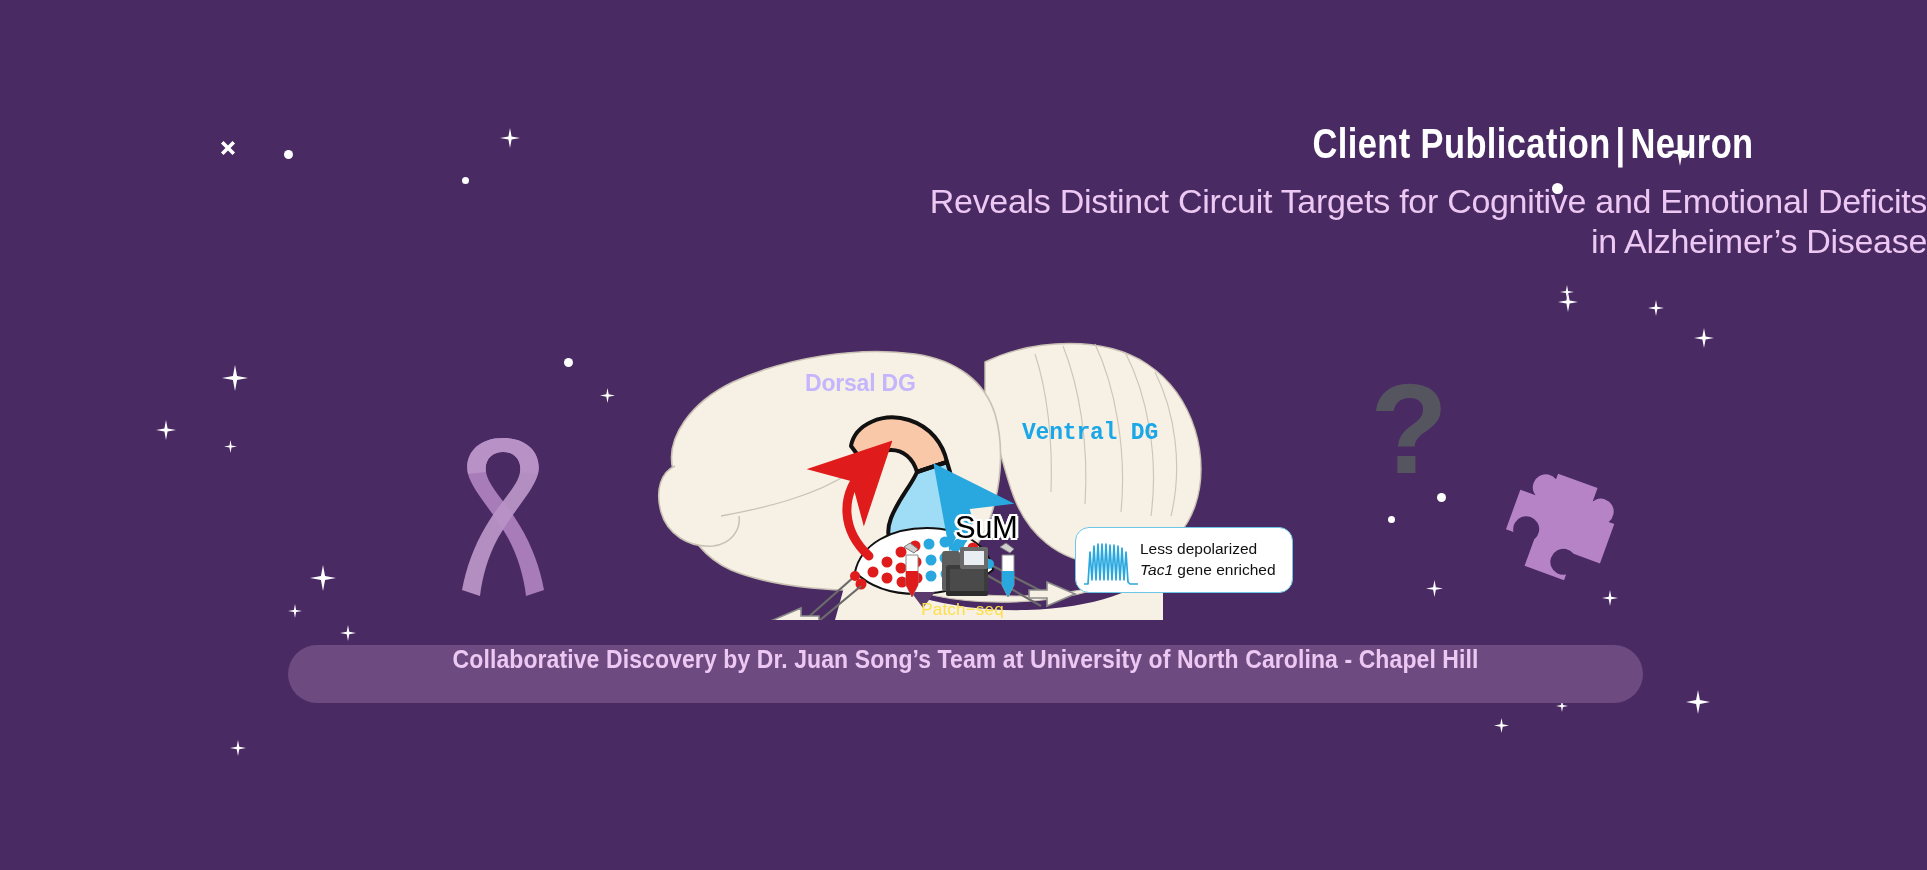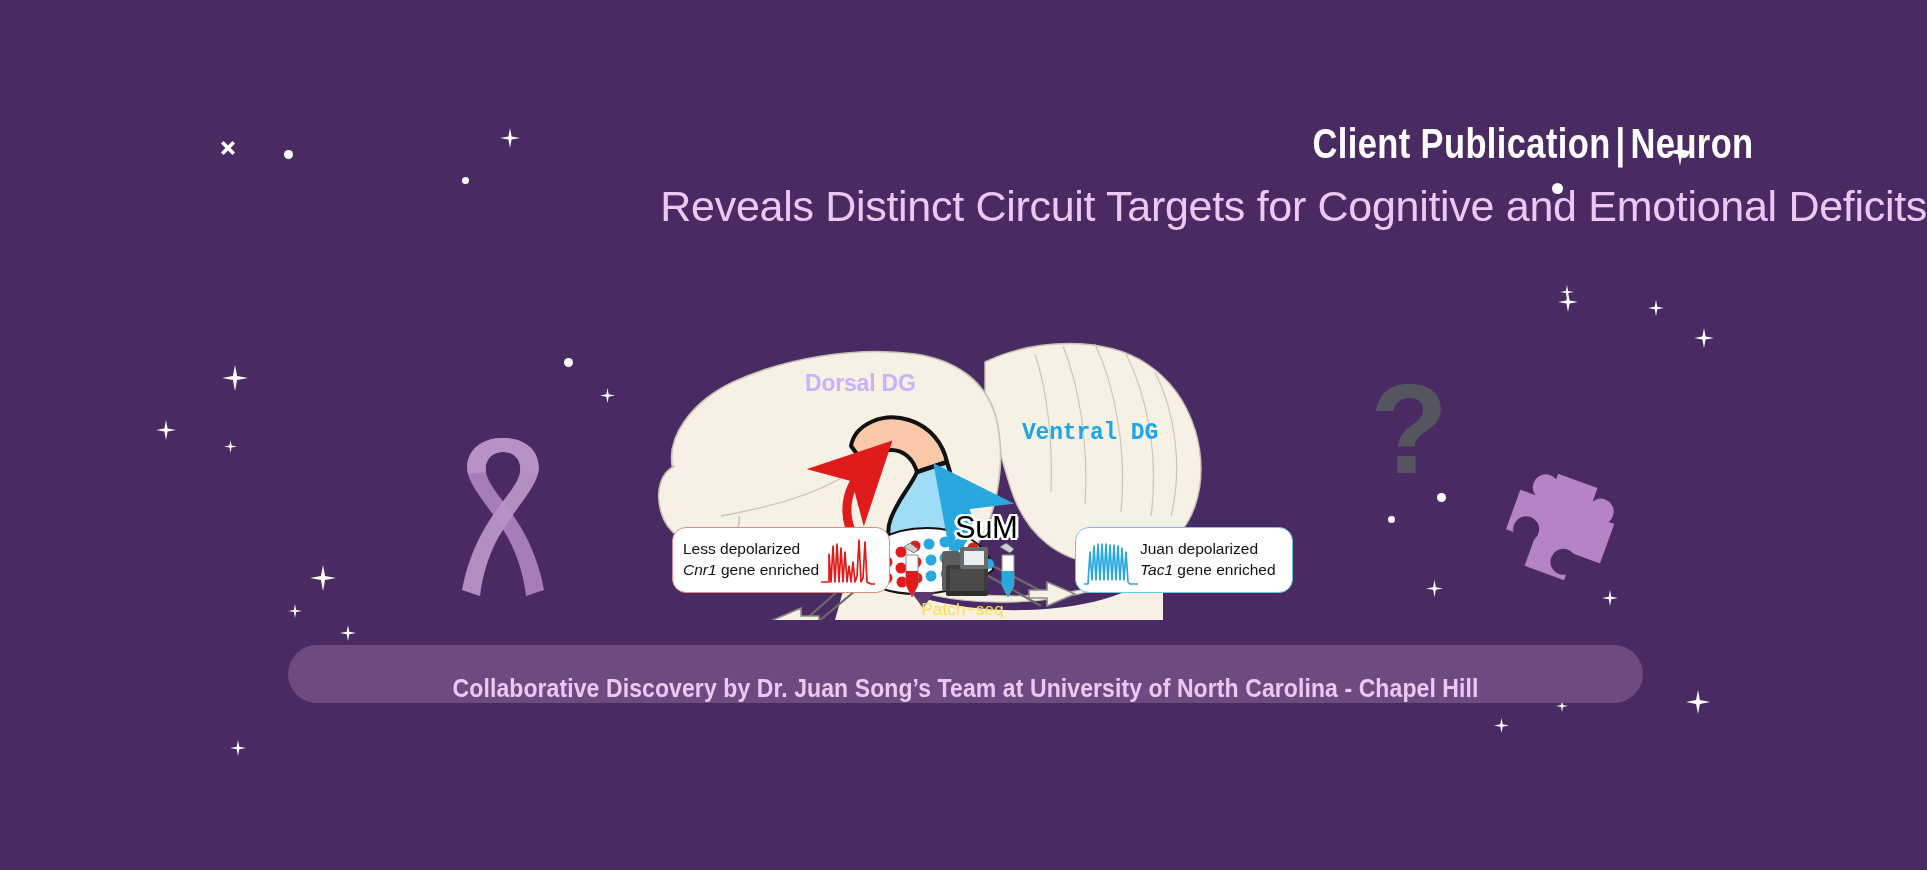--- a/index.html
+++ b/index.html
@@ -79,21 +79,21 @@
     line-height: 1.12;
     transform: scaleX(0.82);
     white-space: nowrap;
   }
   .kicker .bar {
     font-weight: bold;
     padding: 0 6px;
   }
   .subtitle {
     color: #ecc8f2;
-    font-size: 43px;
+    font-size: 34px;
     font-weight: normal;
     line-height: 1.18;
     margin-top: 14px;
     letter-spacing: -0.3px;
   }
   .subtitle .l2 { display: block; }
   
   .figure {
     position: absolute;
     left: 655px;
@@ -190,21 +190,21 @@
   
   .banner {
     position: absolute;
     left: 288px;
     top: 645px;
     width: 1355px;
     height: 58px;
     background: #6d4a80;
     border-radius: 29px;
     display: flex;
-    align-items: flex-end;
+    align-items: flex-start;
     justify-content: center;
   }
   .banner-text {
     color: #ecc8f2;
     font-size: 25px;
     font-weight: bold;
     letter-spacing: 0.1px;
     transform: scaleX(0.92);
     white-space: nowrap;
   }
@@ -259,20 +259,21 @@
       </g>
     </svg>
   </div>
 
   <div class="head-block">
     <div class="kicker">
       <span>Client Publication</span><span class="bar">|</span><span>Neuron</span>
     </div>
     <div class="subtitle">
       <span class="l1">Reveals Distinct Circuit Targets for Cognitive and Emotional Deficits</span>
+      <span class="l2">in Alzheimer’s Disease</span>
     </div>
   </div>
 
   <div class="figure">
     <svg class="fig-svg" viewBox="0 0 620 300" width="620" height="300">
 
       <path d="M330 42 C380 18 450 16 492 44 C540 76 556 140 540 186 C526 226 488 248 444 244 C402 240 374 214 360 180 C348 150 340 108 330 78 Z" fill="#f7f0e4" stroke="#c9c2b4" stroke-width="1.4"></path>
 
       <g stroke="#c9c2b4" stroke-width="1.2" fill="none" opacity="0.9">
         <path d="M380 34 C392 70 398 120 396 172"></path>
@@ -346,36 +347,27 @@
       </defs>
       <path d="M214 236 C188 212 182 176 212 146" stroke="#e01b1b" stroke-width="9" fill="none" stroke-linecap="round" marker-end="url(#ah-red)"></path>
       <path d="M300 228 C316 214 318 196 300 172" stroke="#29a8e0" stroke-width="9" fill="none" stroke-linecap="round" marker-end="url(#ah-blue)"></path>
     </svg>
   </div>
 
   <div class="lbl-dorsal">Dorsal DG</div>
   <div class="lbl-ventral">Ventral DG</div>
   <div class="sum-label">SuM</div>
 
-  <div class="callout left">
-    <div class="callout-text">
-      <span>Less depolarized</span><br>
-      <span class="gene">Cnr1</span><span> gene enriched</span>
-    </div>
-    <svg class="trace" width="58" height="56" viewBox="0 0 58 56">
-      <path d="M2 50 L10 50 L10 22 L12 50 L14 14 L16 50 L18 12 L20 50 L22 16 L24 50 L26 20 L28 50 L30 34 L32 50 L34 30 L36 50 L38 44 L40 8 L42 50 L44 46 L46 10 L48 50 L52 52 L56 52" stroke="#e01b1b" stroke-width="1.7" fill="none" stroke-linejoin="round"></path>
-    </svg>
-  </div>
 
   <div class="callout right">
     <svg class="trace" width="58" height="56" viewBox="0 0 58 56">
       <path d="M2 52 L6 52 L8 20 L10 48 L12 14 L14 48 L16 12 L18 48 L20 12 L22 48 L24 12 L26 48 L28 13 L30 48 L32 13 L34 48 L36 14 L38 48 L40 16 L42 48 L44 20 L46 50 L48 52 L56 52" stroke="#29a8e0" stroke-width="1.7" fill="none" stroke-linejoin="round"></path>
     </svg>
     <div class="callout-text">
-      <span>Juan depolarized</span><br>
+      <span>Less depolarized</span><br>
       <span class="gene">Tac1</span><span> gene enriched</span>
     </div>
   </div>
 
   <div class="patchseq">
     <svg viewBox="0 0 128 72" width="128" height="72">
 
       <g>
         <path d="M6 6 L12 2 L20 8 L16 12 Z" fill="#cfcfcf" stroke="#7a7a7a" stroke-width="1"></path>
         <path d="M8 14 L20 14 L20 44 L14 56 L8 44 Z" fill="#ffffff" stroke="#8a8a8a" stroke-width="1"></path>

